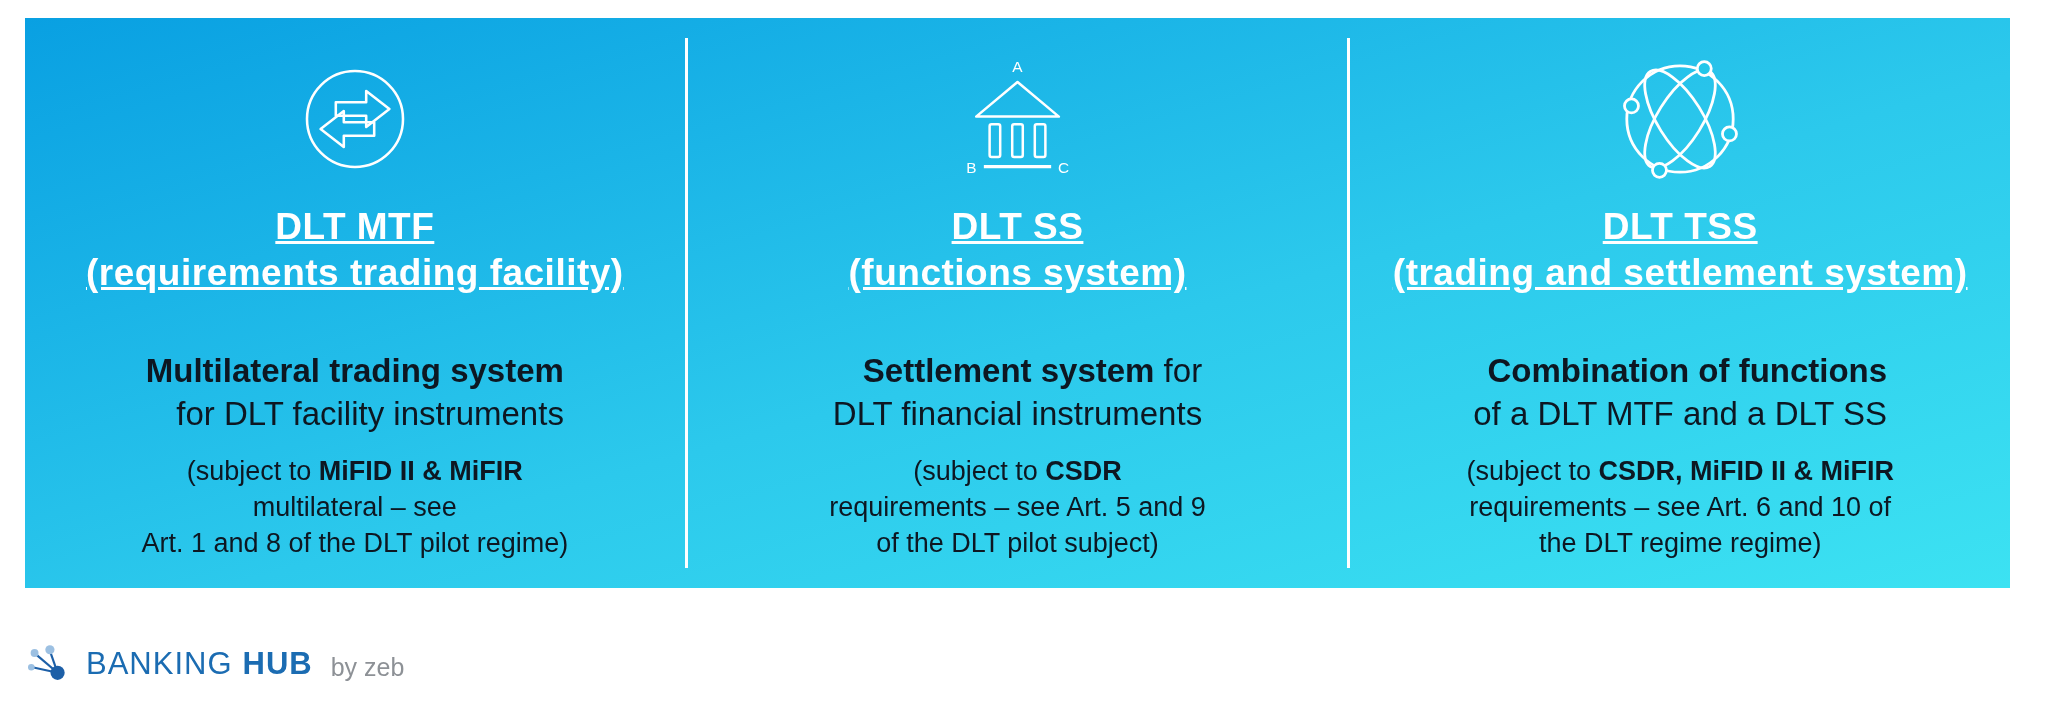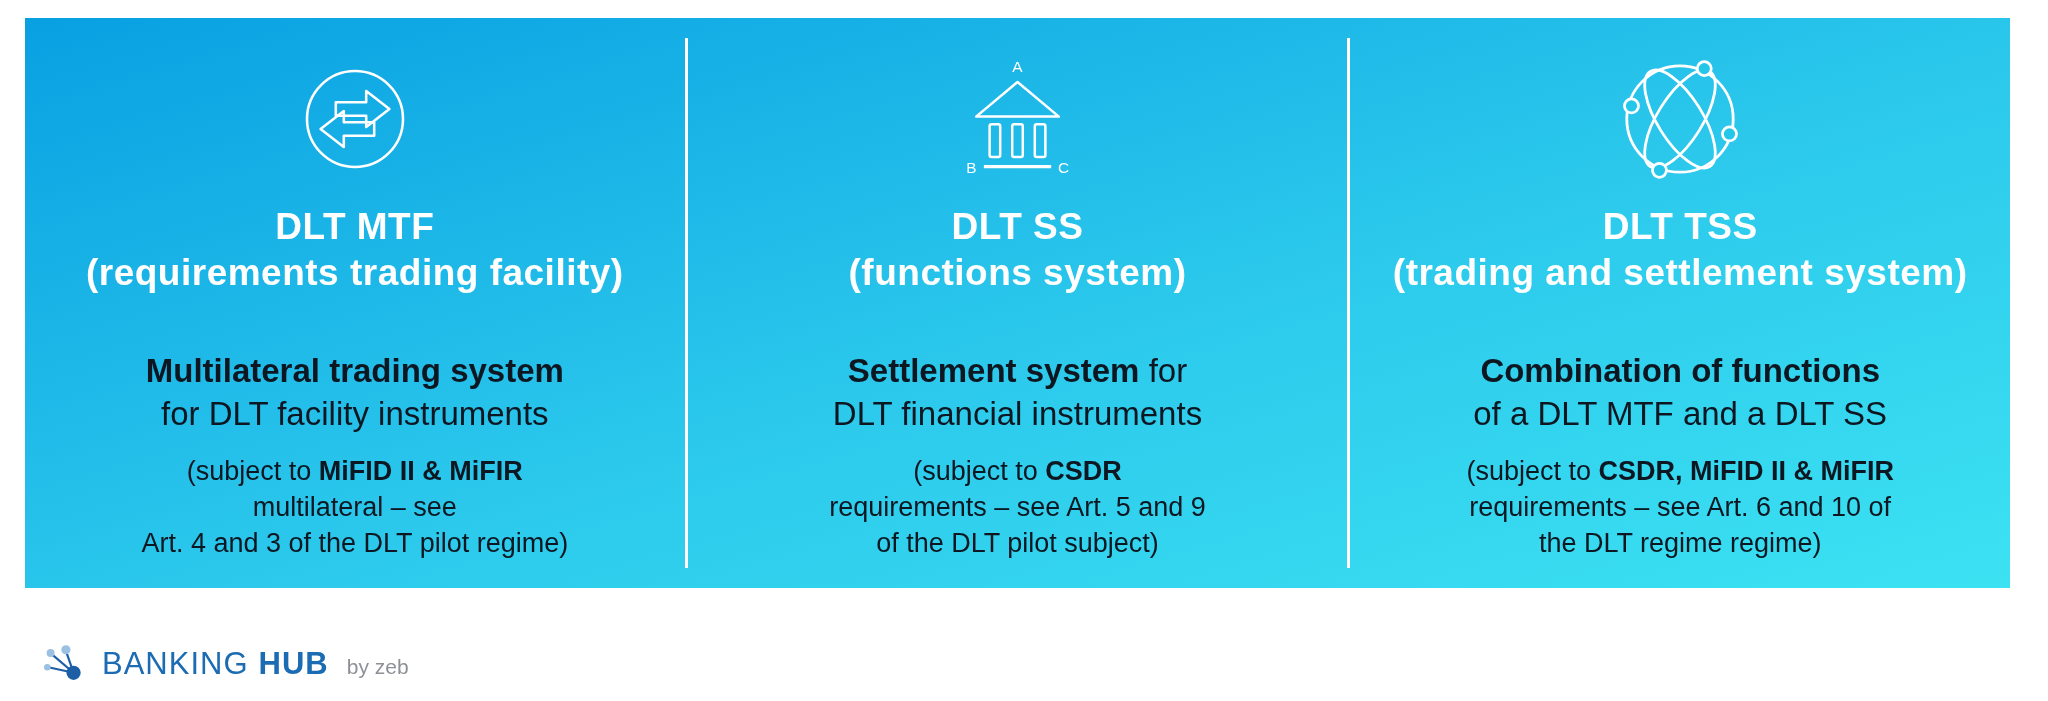--- a/index.html
+++ b/index.html
@@ -47,60 +47,61 @@
     justify-content: center;
   }
   .col-title {
     margin: 10px 0 0 0;
     color: #ffffff;
     font-size: 37px;
     font-weight: 700;
     line-height: 1.25;
     text-align: center;
     letter-spacing: 0.5px;
+    text-decoration: underline;
   }
   .intro {
     margin: 52px 0 0 0;
     color: #0d1722;
     font-size: 33px;
     font-weight: 400;
     line-height: 1.33;
-    text-align: center;
+    text-align: right;
   }
   .note {
     margin: 18px 0 0 0;
     color: #0d1722;
     font-size: 27px;
     font-weight: 400;
     line-height: 1.33;
     text-align: center;
   }
   .intro b, .note b {
     font-weight: 700;
   }
   .footer {
     position: absolute;
-    left: 44px;
+    left: 28px;
     top: 642px;
     height: 44px;
     display: flex;
     align-items: center;
   }
   .brand {
     margin-left: 12px;
     font-size: 31px;
     color: #1b6cb2;
     letter-spacing: 1px;
     white-space: nowrap;
   }
   .brand .primary { font-weight: 400; }
   .brand .secondary { font-weight: 700; margin-left: 10px; }
   .byline {
     margin-left: 18px;
-    font-size: 21px;
+    font-size: 25px;
     color: #8d9196;
     white-space: nowrap;
     padding-top: 6px;
   }
   svg { display: block; }
 </style>
 </head>
 <body>
 
 <div class="stage">
@@ -110,21 +111,21 @@
     <section class="col">
       <div class="icon-wrap">
         <svg width="112" height="112" viewBox="0 0 140 140" fill="none">
           <circle cx="70" cy="70" r="60" stroke="#ffffff" stroke-width="3.2"></circle>
           <path d="M46 49 L84 49 L84 35 L113 57.5 L84 80 L84 66 L46 66 Z" stroke="#ffffff" stroke-width="3.2" stroke-linejoin="round"></path>
           <path d="M94 91 L56 91 L56 105 L27 82.5 L56 60 L56 74 L94 74 Z" stroke="#ffffff" stroke-width="3.2" stroke-linejoin="round"></path>
         </svg>
       </div>
       <h2 class="col-title"><span>DLT MTF</span><br><span>(requirements trading facility)</span></h2>
       <p class="intro"><b>Multilateral trading system</b><span></span><br><span>for DLT facility instruments</span></p>
-      <p class="note"><span>(subject to </span><b>MiFID II &amp; MiFIR</b><br><span>multilateral – see</span><br><span>Art. 4 and 3 of the DLT pilot regime)</span></p>
+      <p class="note"><span>(subject to </span><b>MiFID II &amp; MiFIR</b><br><span>multilateral – see</span><br><span>Art. 1 and 8 of the DLT pilot regime)</span></p>
     </section>
 
     <div class="divider"></div>
 
     <section class="col">
       <div class="icon-wrap">
         <svg width="145" height="125" viewBox="0 0 150 130" fill="none">
           <text x="75" y="16" text-anchor="middle" fill="#ffffff" font-size="16" font-family="Liberation Sans, sans-serif">A</text>
           <path d="M32 62 L75 26 L118 62 Z" stroke="#ffffff" stroke-width="2.6" stroke-linejoin="round"></path>
           <rect x="46" y="70" width="11" height="34" rx="2" stroke="#ffffff" stroke-width="2.6"></rect>

